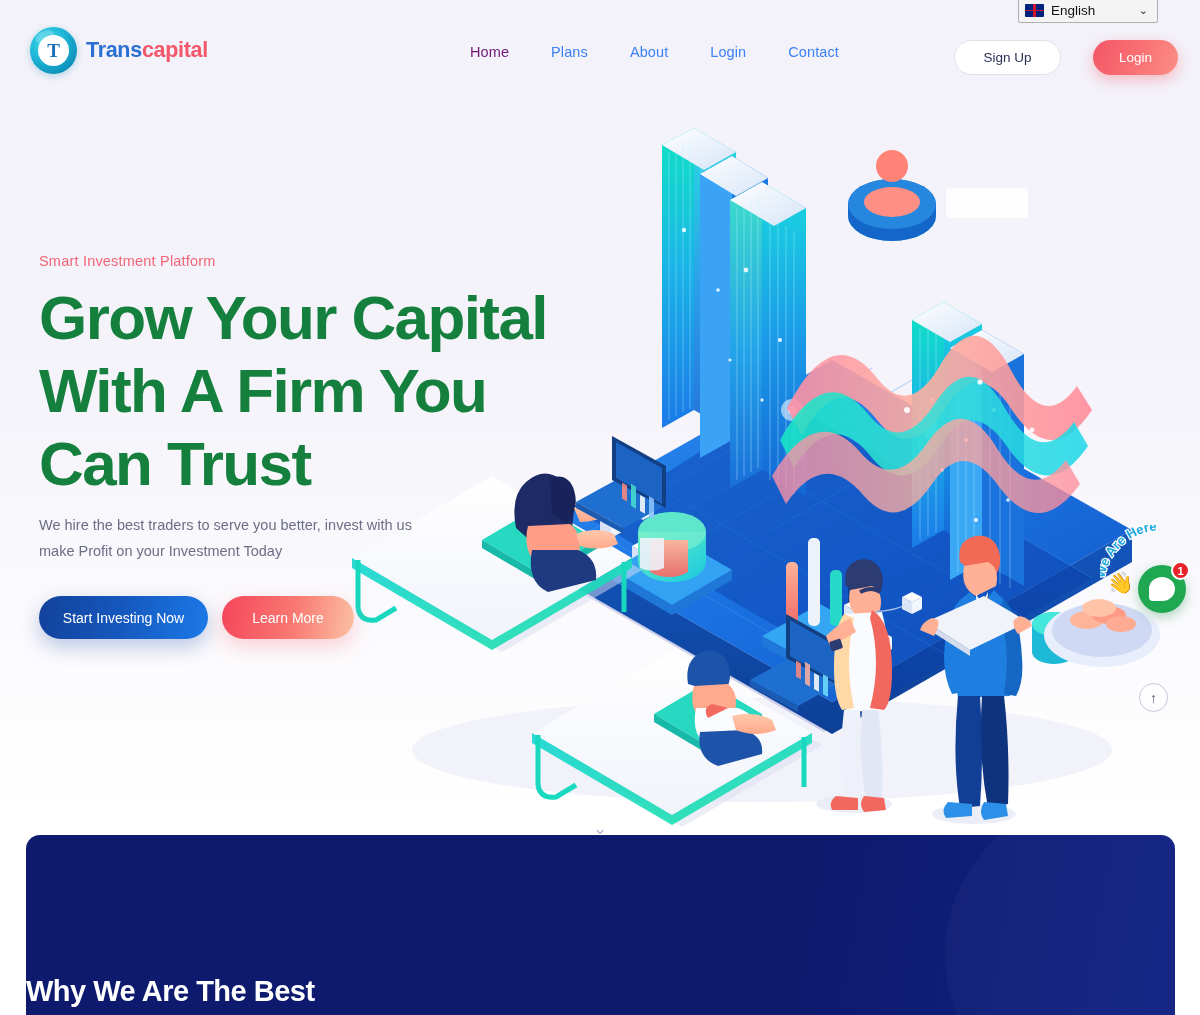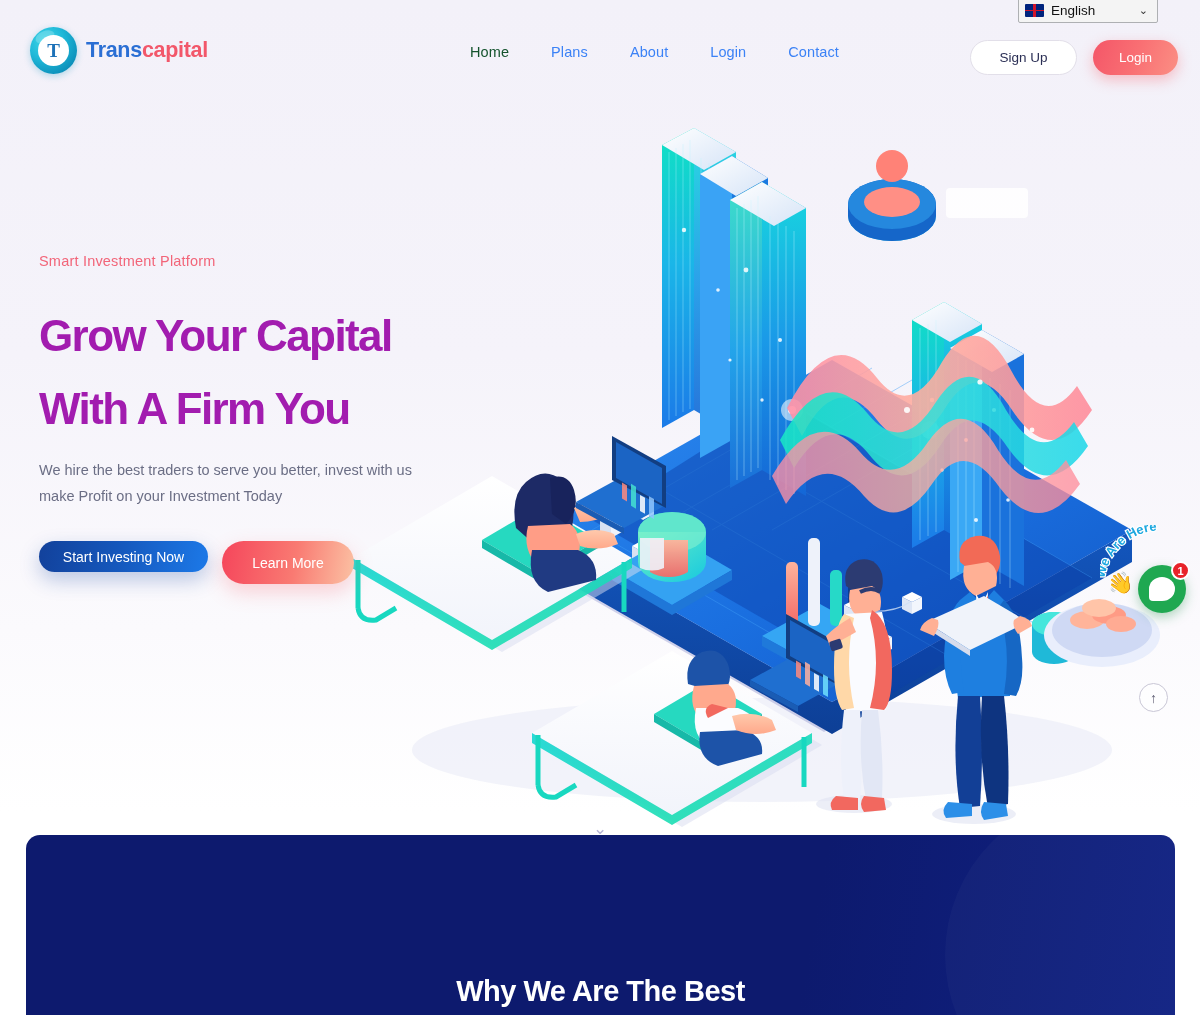--- a/index.html
+++ b/index.html
@@ -48,21 +48,21 @@
   .logo-text .t2 { color: #f2576a; }
 
   .nav {
     position: absolute; left: 470px; top: 44px;
     display: flex; align-items: center; gap: 42px;
   }
   .nav a {
     font-size: 14.5px; color: #3b82f6; text-decoration: none;
     letter-spacing: .1px;
   }
-  .nav a.active { color: #14532d; }
+  .nav a.active { color: #701a75; }
 
   .lang-select {
     position: absolute; right: 42px; top: -2px;
     width: 140px; height: 25px;
     border: 1px solid #aeb0b3; border-radius: 2px;
     background: #f4f4f4;
     display: flex; align-items: center; padding: 0 6px;
     font-size: 13.5px; color: #111;
   }
   .flag-uk {
@@ -80,21 +80,21 @@
     content: ""; position: absolute; left: 0; top: 0; width: 100%; height: 100%;
     background:
       linear-gradient(to bottom, transparent 46%, #cf142b 46%, #cf142b 54%, transparent 54%),
       linear-gradient(to right, transparent 44%, #cf142b 44%, #cf142b 56%, transparent 56%);
   }
   .lang-label { flex: 1; }
   .lang-chev { font-size: 11px; color: #333; margin-right: 3px; }
 
   .auth-btns {
     position: absolute; right: 22px; top: 40px;
-    display: flex; align-items: center; gap: 16px;
+    display: flex; align-items: center; gap: 32px;
   }
   .btn-signup {
     width: 107px; height: 35px; border-radius: 18px;
     background: #ffffff; border: 1px solid #e2dfe9;
     color: #2b2f55; font-size: 13.5px;
     display: flex; align-items: center; justify-content: center;
     cursor: pointer;
   }
   .btn-login {
     width: 85px; height: 35px; border-radius: 18px;
@@ -103,31 +103,31 @@
     display: flex; align-items: center; justify-content: center;
     cursor: pointer;
     box-shadow: 0 5px 14px rgba(247,100,110,.38);
   }
 
   
   .hero { position: absolute; left: 12px; top: 0; width: 1200px; height: 830px; padding-left: 33px; }
   .hero-copy { position: absolute; left: 27px; top: 253px; width: 540px; z-index: 25; }
   .eyebrow { font-size: 14.5px; color: #f26579; letter-spacing: .2px; }
   .headline {
-    margin-top: 30px;
-    font-size: 44px; line-height: 73px; font-weight: bold;
-    color: #a21caf; letter-spacing: -1.6px;
+    margin-top: 12px;
+    font-size: 62px; line-height: 73px; font-weight: bold;
+    color: #15803d; letter-spacing: -1.6px;
   }
   .subcopy {
     margin-top: 12px; width: 400px;
     font-size: 14.5px; line-height: 26px; color: #6b6e85;
   }
   .cta-row { margin-top: 32px; display: flex; gap: 14px; }
   .btn-primary {
-    width: 169px; height: 31px; border-radius: 22px; border: none;
+    width: 169px; height: 43px; border-radius: 22px; border: none;
     background: linear-gradient(100deg, #12419b 0%, #1558bd 48%, #1c79e8 100%);
     color: #fff; font-size: 14px;
     display: flex; align-items: center; justify-content: center;
     cursor: pointer;
     box-shadow: 0 8px 20px rgba(22,70,160,.28);
   }
   .btn-secondary {
     width: 132px; height: 43px; border-radius: 22px; border: none;
     background: linear-gradient(100deg, #f5455b 0%, #f97a72 55%, #fbc2a4 100%);
     color: #fff; font-size: 14px;
@@ -148,21 +148,21 @@
     border-radius: 14px 14px 0 0;
     overflow: hidden;
     z-index: 15;
   }
   .why::after {
     content: ""; position: absolute; right: -90px; top: -40px;
     width: 320px; height: 320px; border-radius: 50%;
     background: rgba(255,255,255,.028);
   }
   .why-title {
-    position: absolute; left: 0; right: 0; top: 140px; text-align: center;
+    position: absolute; left: 0; right: 0; top: 140px; 
     font-size: 29px; font-weight: bold; color: #ffffff; letter-spacing: -.5px;
   }
   .scroll-hint {
     position: absolute; left: 593px; top: 818px; z-index: 30;
     color: #b7b6d6; font-size: 17px;
   }
 
   
   .chat-widget { position: absolute; right: 8px; top: 525px; width: 92px; height: 95px; z-index: 60; }
   .chat-bubble {
@@ -233,20 +233,21 @@
   </div>
 </div>
 
 <section class="hero">
 
   <div class="hero-copy">
     <div class="eyebrow">Smart Investment Platform</div>
     <h1 class="headline">
       <span>Grow Your Capital</span><br>
       <span>With A Firm You</span><br>
+      <span>Can Trust</span>
     </h1>
     <p class="subcopy">We hire the best traders to serve you better, invest with us make Profit on your Investment Today</p>
     <div class="cta-row">
       <button class="btn-primary">Start Investing Now</button>
       <button class="btn-secondary">Learn More</button>
     </div>
   </div>
 
   <div class="illus">
     <svg viewBox="0 0 830 720" xmlns="http://www.w3.org/2000/svg">

